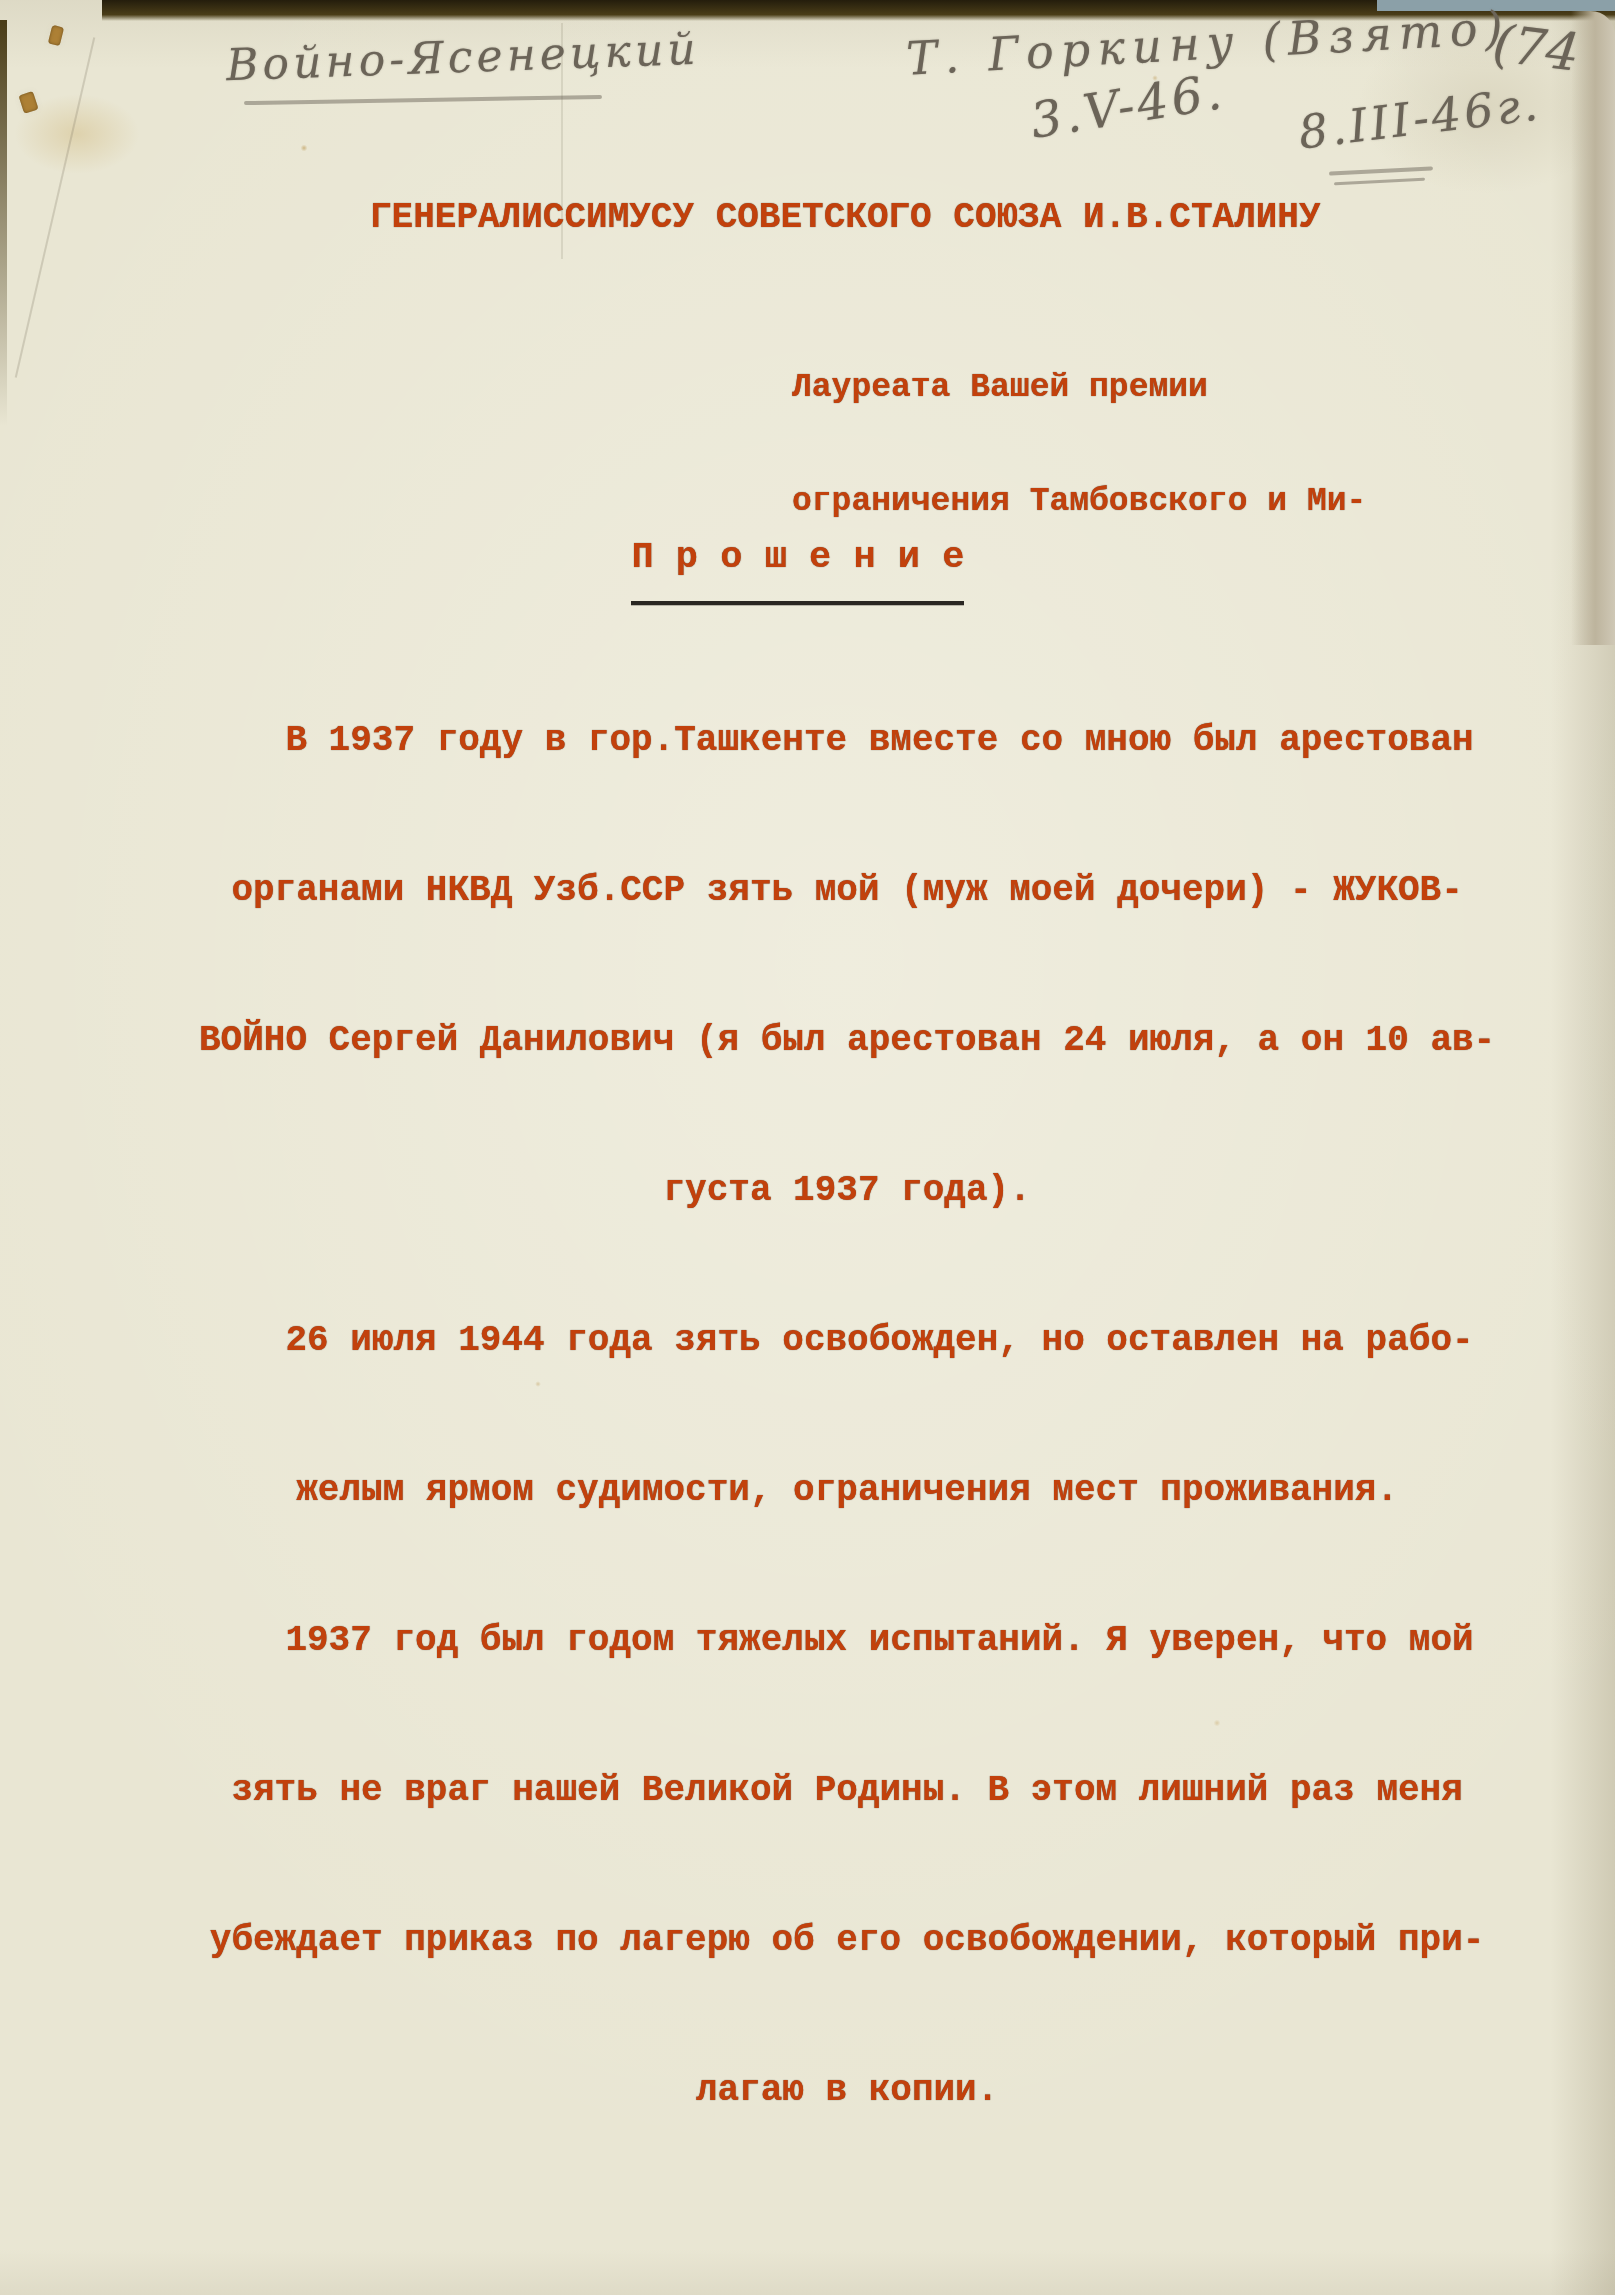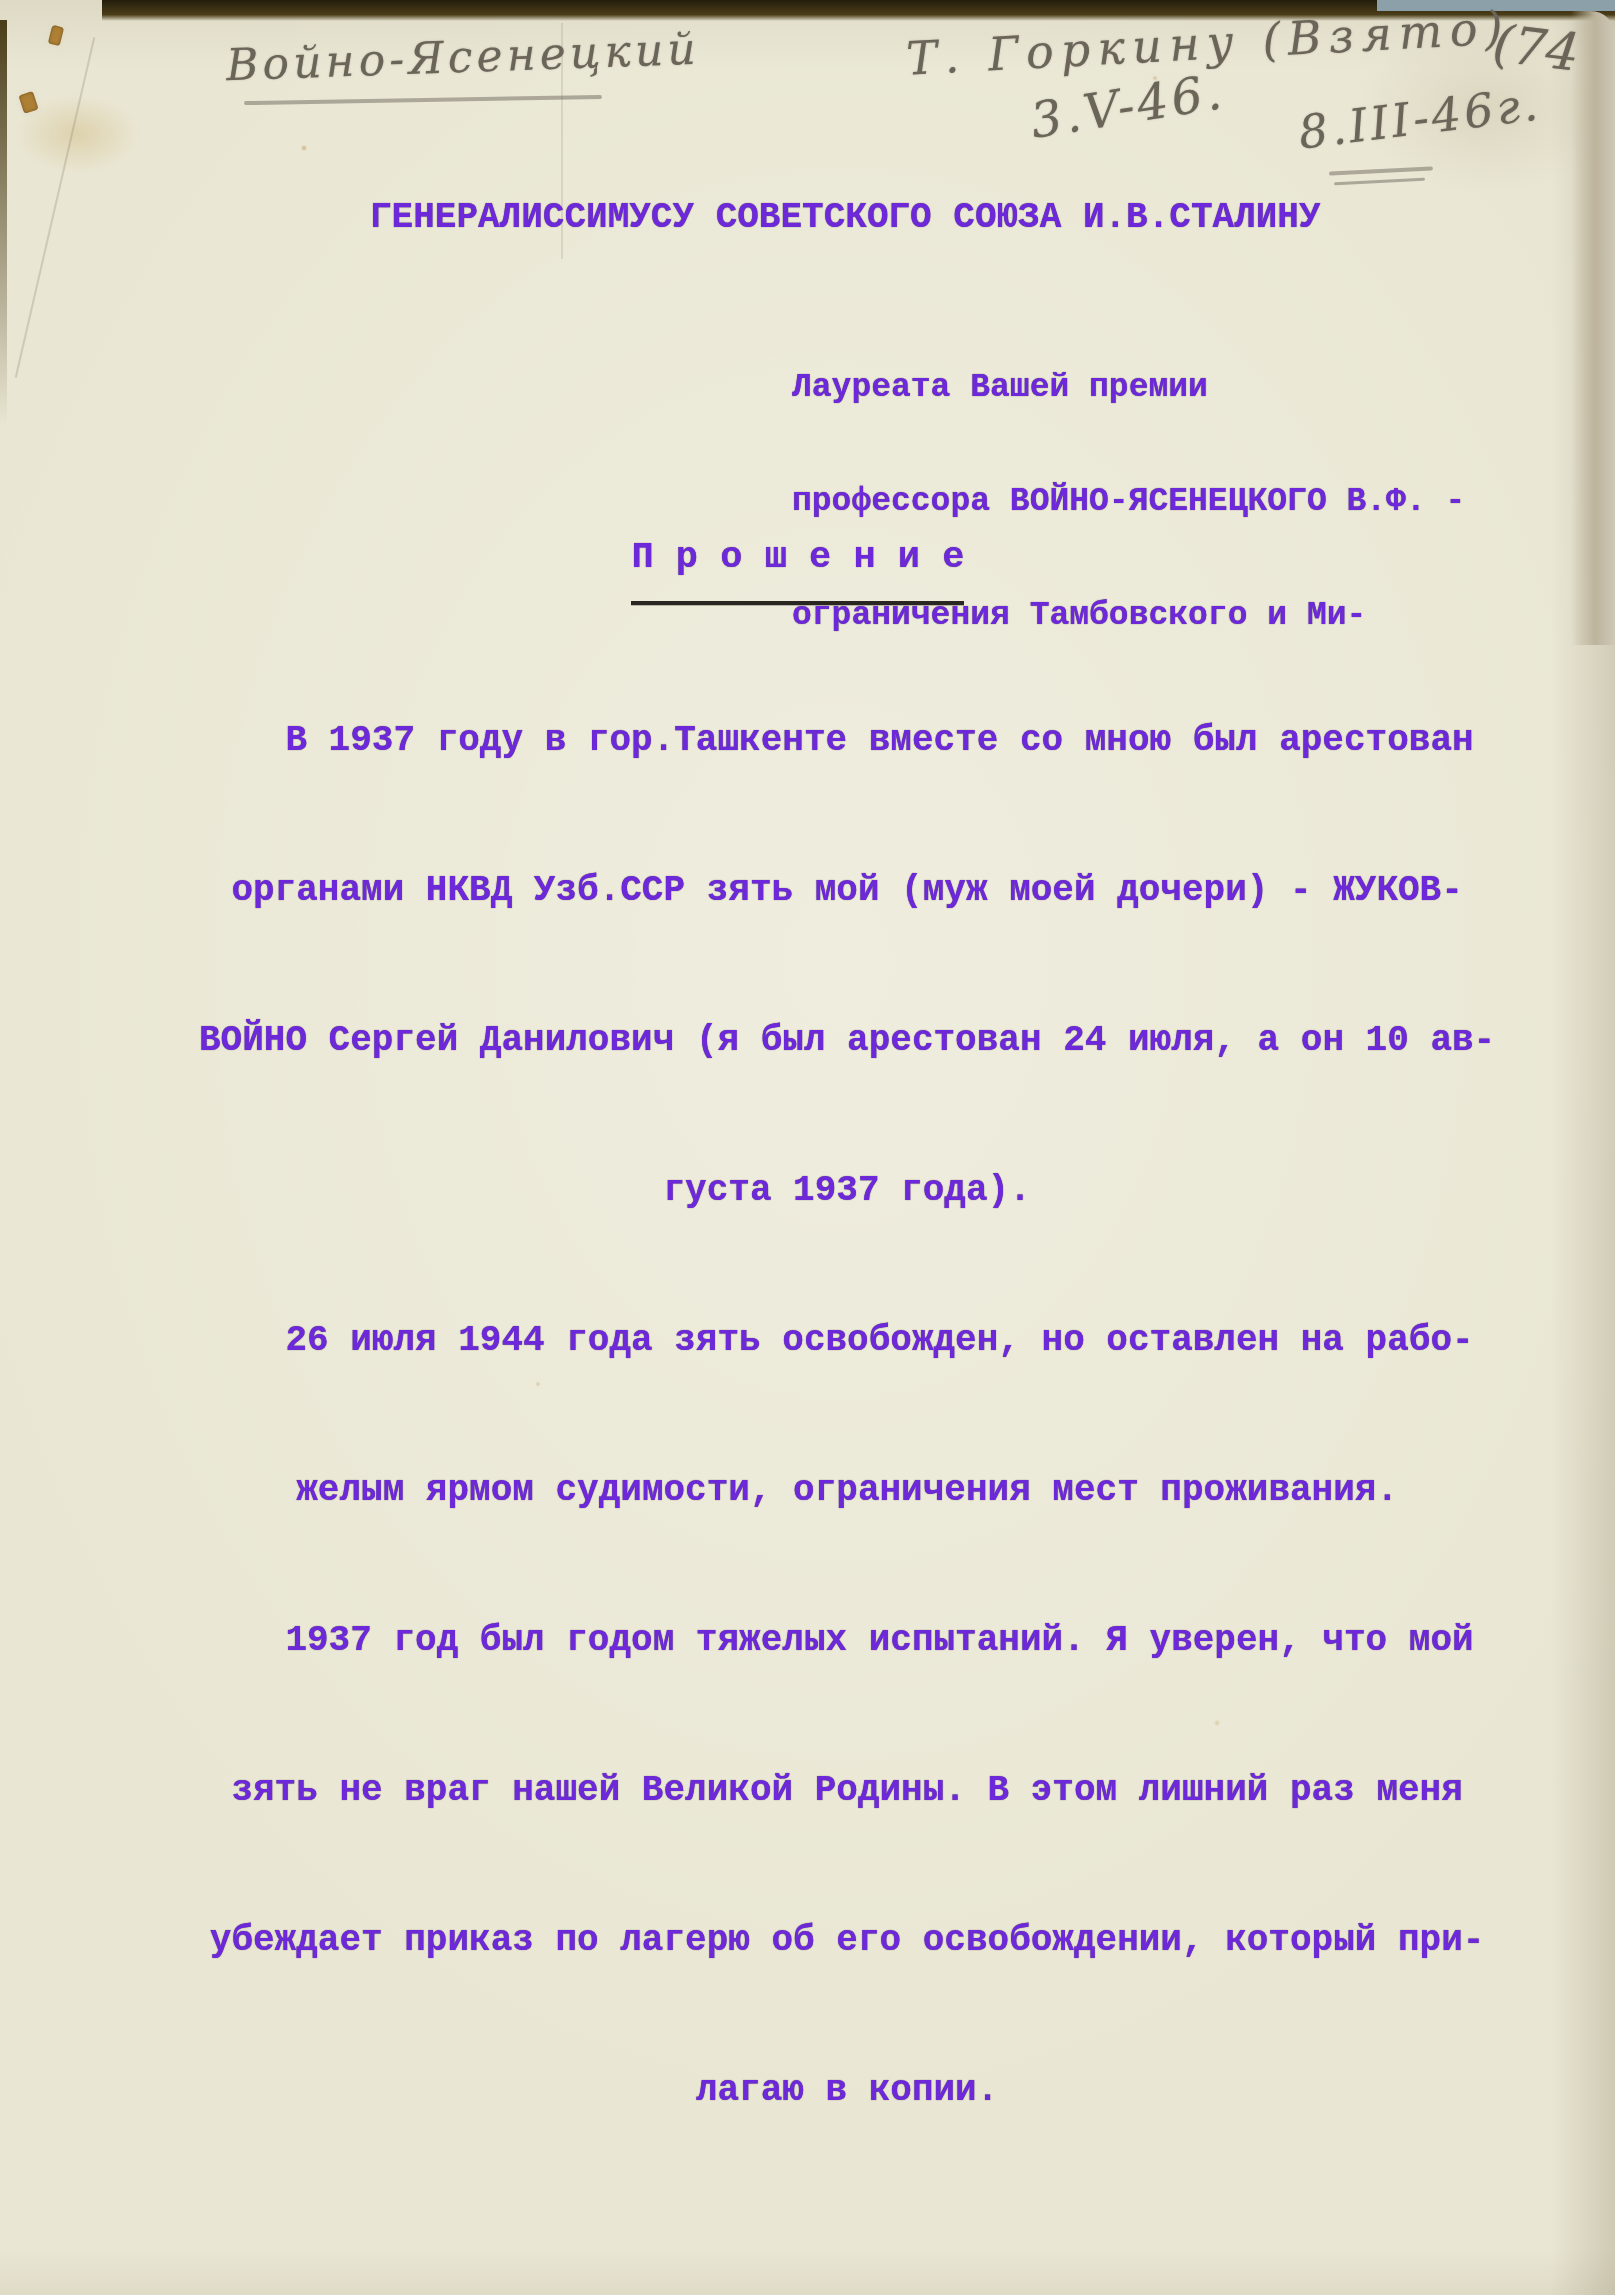--- a/index.html
+++ b/index.html
@@ -58,21 +58,21 @@
   #hand-page-number { left: 1493px; top: 18px; font-size: 52px; transform: rotate(7deg); }
   #hand-date-left { left: 1030px; top: 78px; font-size: 49px; letter-spacing: 3.3px; transform: rotate(-9deg); }
   #hand-date-right { left: 1298px; top: 91px; font-size: 46px; letter-spacing: 3.3px; transform: rotate(-7deg); }
   .pencil-underline { position: absolute; background: rgba(110,104,92,.5); border-radius: 2.4px; }
   #date-underline-a { left: 1329px; top: 169px; width: 104px; height: 4.1px; transform: rotate(-3deg); }
   #date-underline-b { left: 1334px; top: 180px; width: 91px; height: 3.3px; transform: rotate(-3deg); }
 
   
   .typed {
     position: absolute;
-    color: #6d28d9;
+    color: #c2410c;
     font-family: "Liberation Mono", monospace;
     font-weight: bold;
     text-shadow: 0 0 1.1px rgba(38,35,30,.75);
     white-space: pre;
   }
   #heading { left: 370px; top: 197px; font-size: 36px; }
   #sender { left: 792px; top: 293px; font-size: 33px; line-height: 38px; }
   #title-wrap { left: 587px; top: 494px; font-size: 37px; }
   #title-wrap .u { border-bottom: 4.1px solid #2a2722; padding-bottom: 23px;
     box-shadow: 0 0.8px 0 rgba(42,39,34,.35); }
@@ -100,21 +100,20 @@
 <div id="hand-page-number" class="pencil">(74</div>
 <div id="hand-date-left" class="pencil">3.V-46.</div>
 <div id="hand-date-right" class="pencil">8.III-46г.</div>
 <div id="date-underline-a" class="pencil-underline"></div>
 <div id="date-underline-b" class="pencil-underline"></div>
 
 <div id="heading" class="typed">ГЕНЕРАЛИССИМУСУ СОВЕТСКОГО СОЮЗА И.В.СТАЛИНУ</div>
 
 <div id="sender" class="typed">
   <div class="sender-line">Лауреата Вашей премии</div>
-  <div class="sender-line">профессора ВОЙНО-ЯСЕНЕЦКОГО В.Ф. -</div>
   <div class="sender-line">ограничения Тамбовского и Ми-</div>
 </div>
 
 <div id="title-wrap" class="typed">
   <span class="u">П р о ш е н и е</span>
 </div>
 
 <div id="body" class="typed">
   <div class="line">   В 1937 году в гор.Ташкенте вместе со мною был арестован</div>
   <div class="line">органами НКВД Узб.ССР зять мой (муж моей дочери) - ЖУКОВ-</div>

